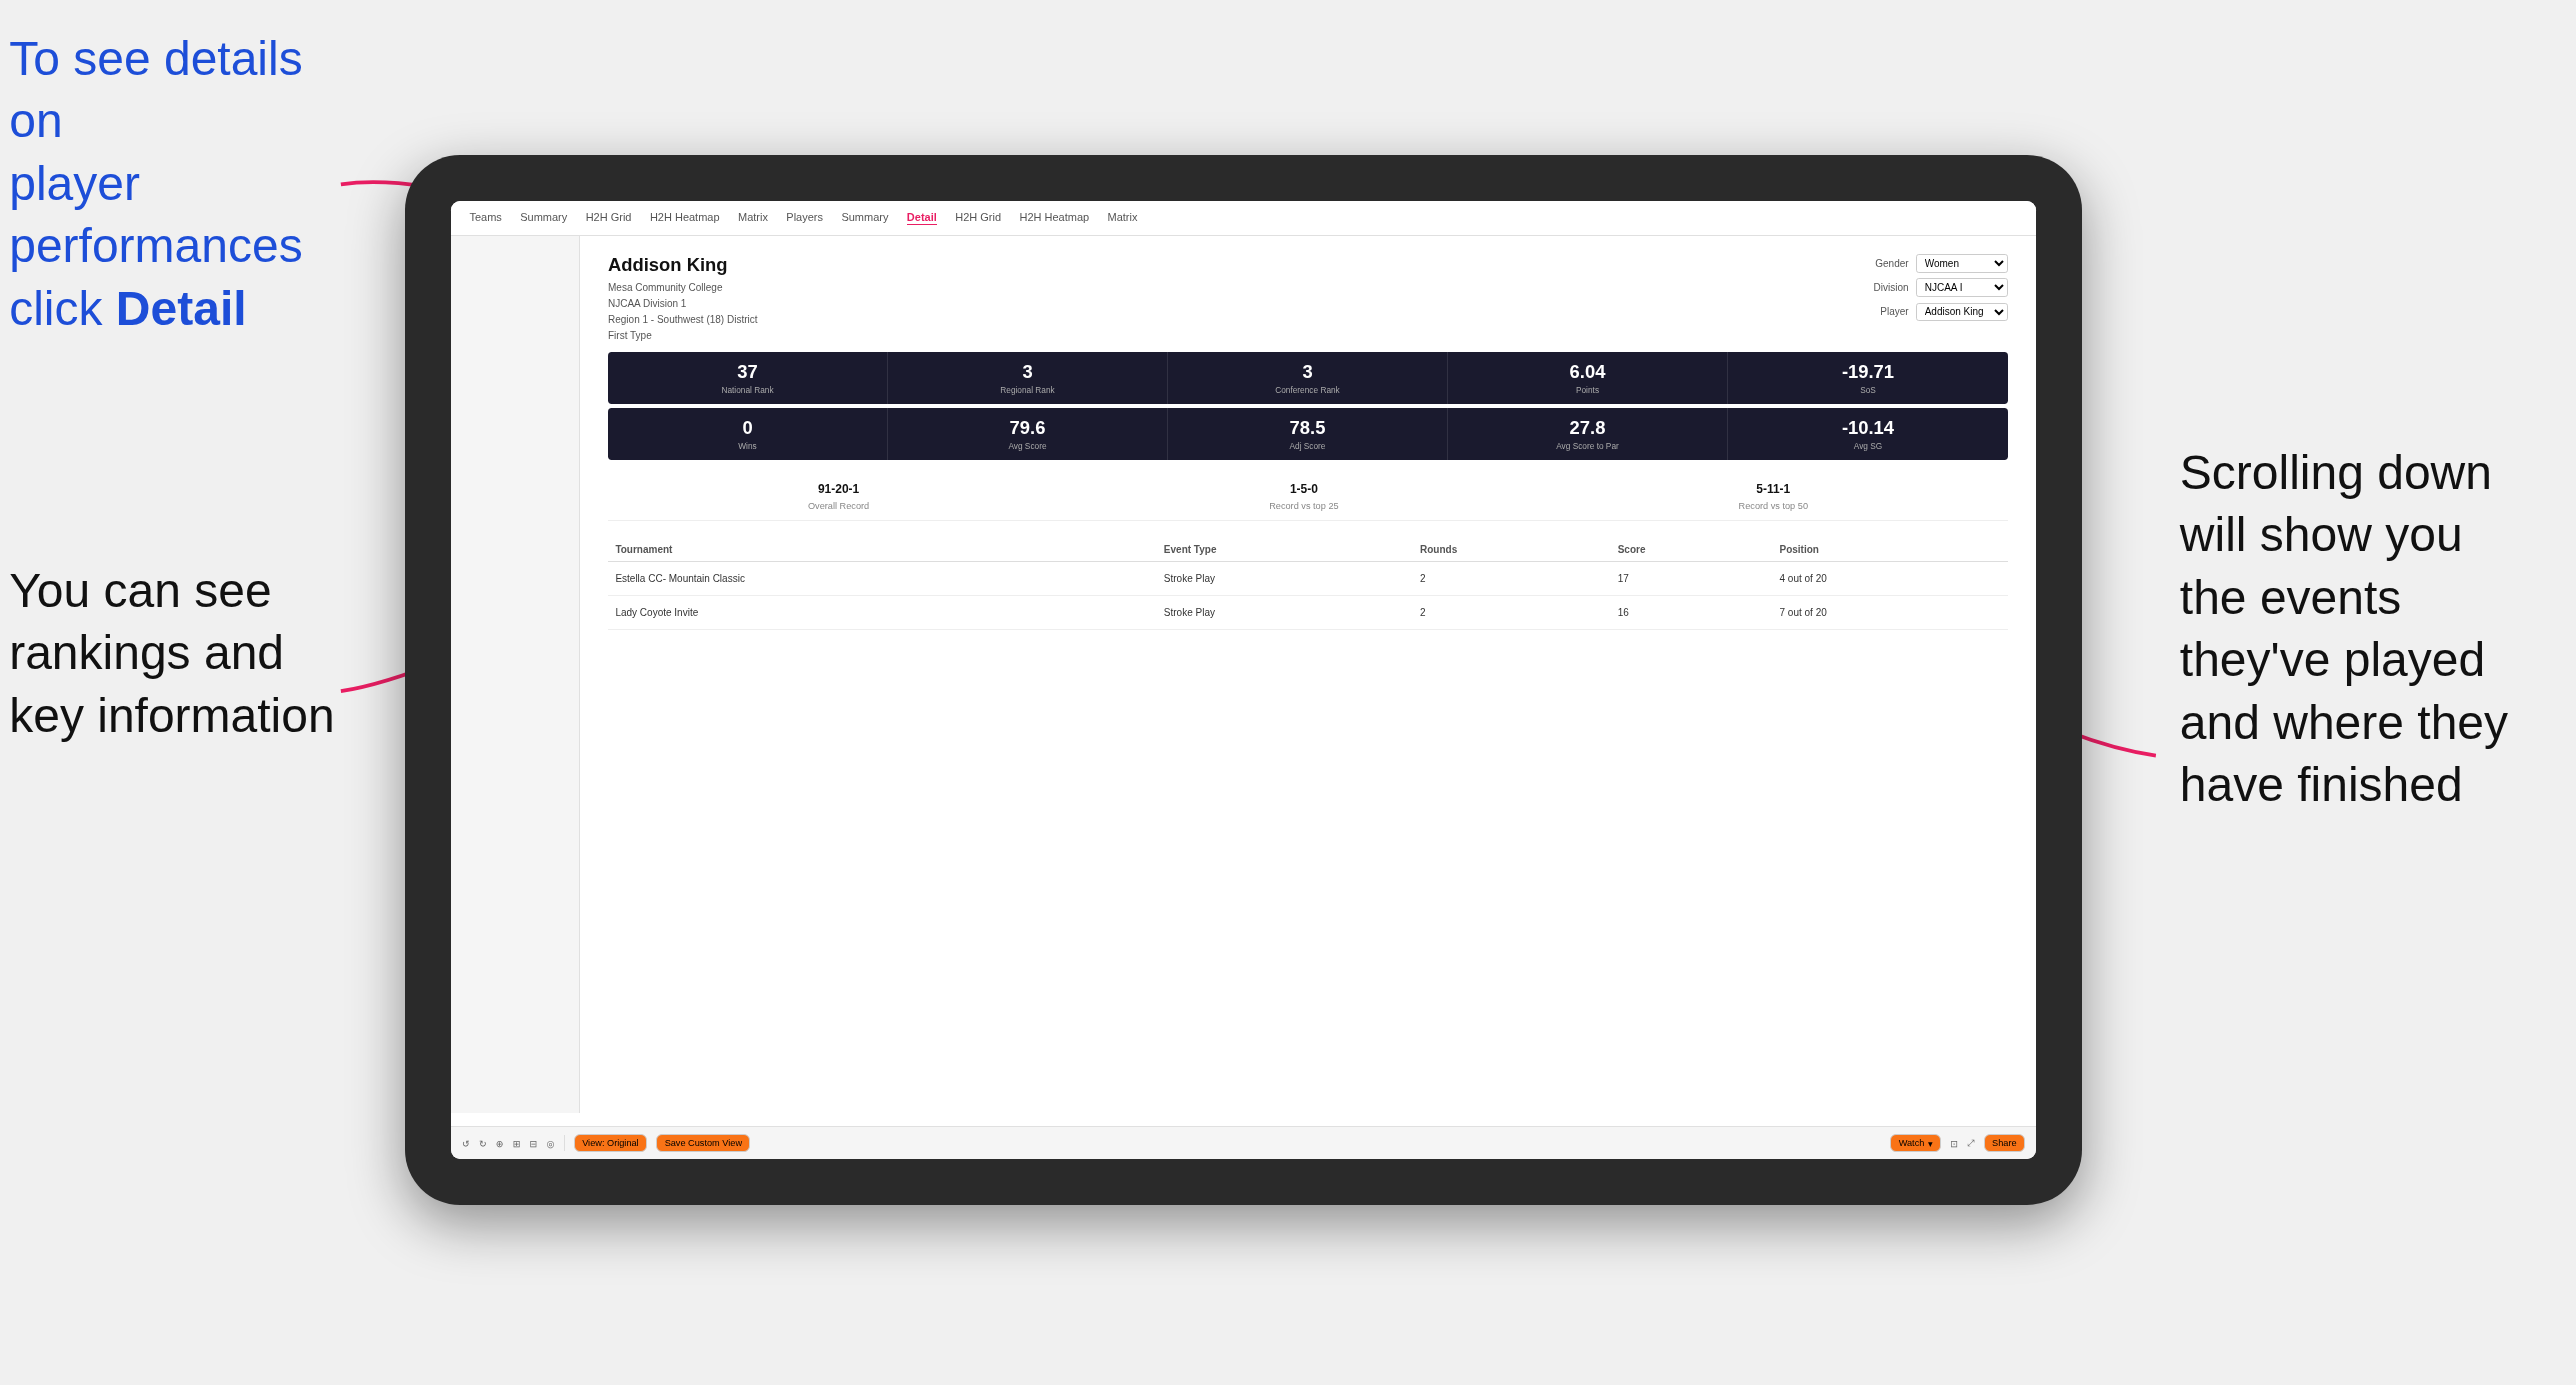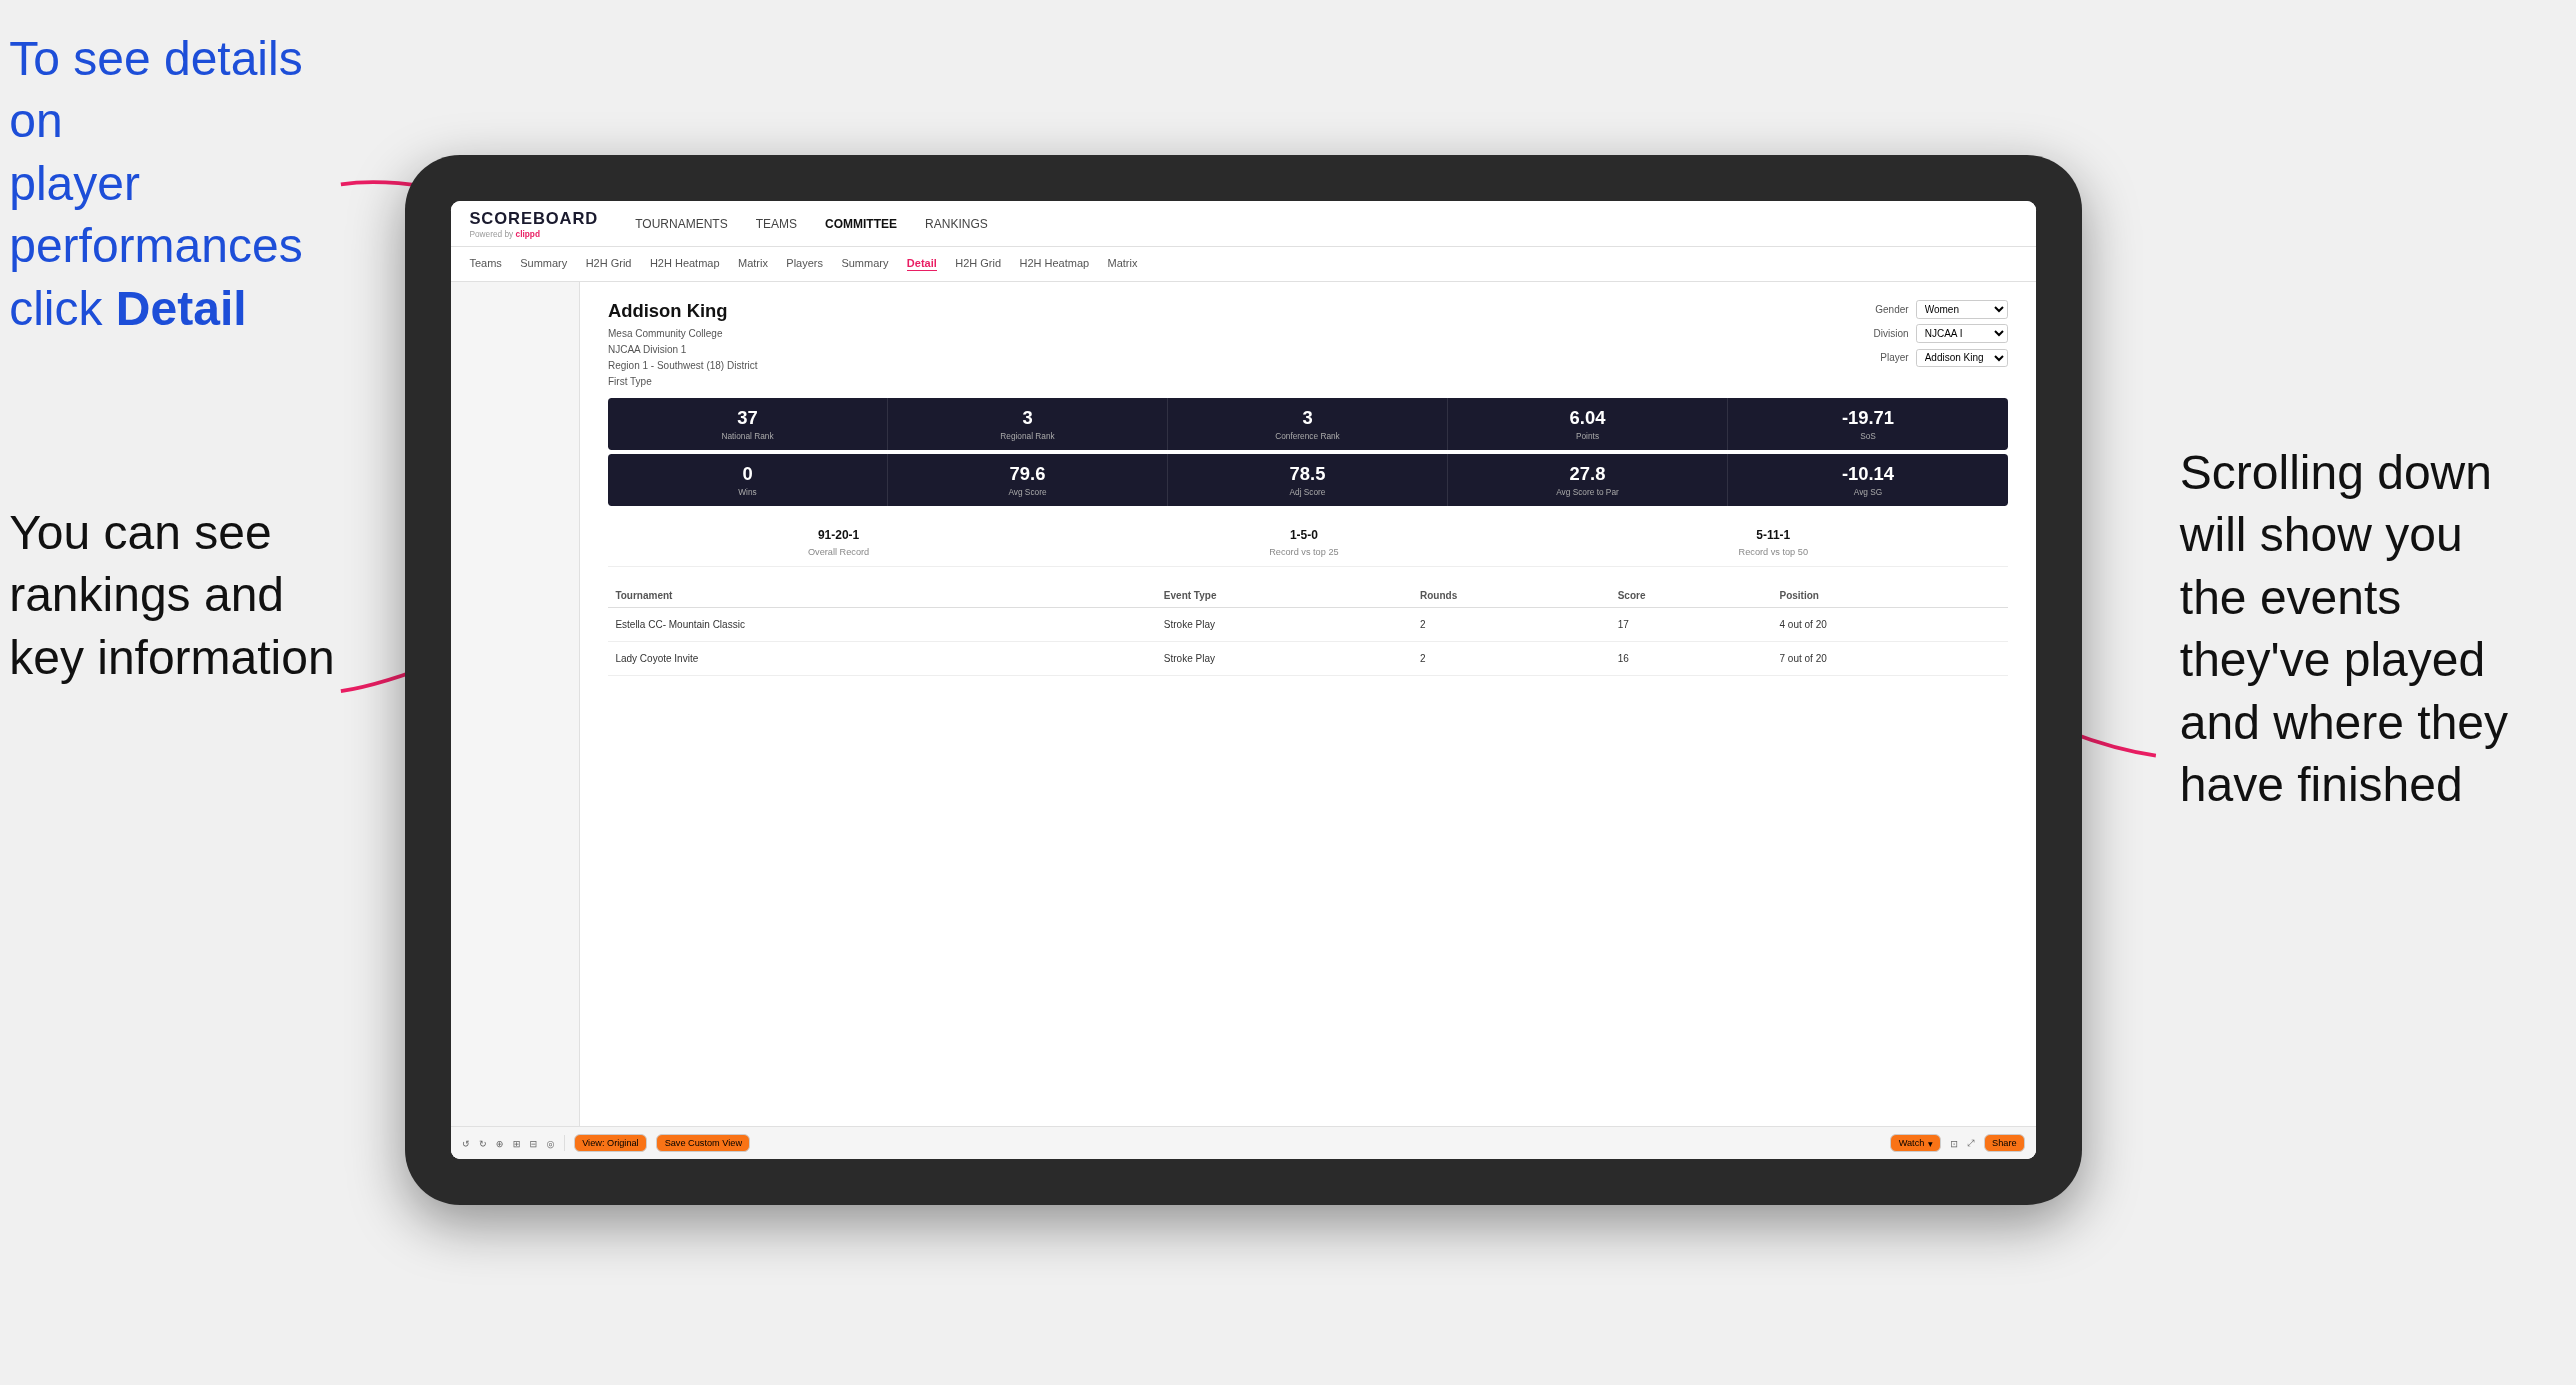--- a/index.html
+++ b/index.html
@@ -30,21 +30,21 @@
       right: 9.2px;
       font-size: 48px;
       line-height: 1.3;
       color: #111;
       width: 387px;
       text-align: left;
     }
 
     .annotation-bottom-left {
       position: absolute;
-      top: 502px;
+      top: 560px;
       left: 9.2px;
       font-size: 48px;
       line-height: 1.3;
       color: #111;
       width: 369px;
     }
 
     
     .arrow-svg {
       position: absolute;
@@ -376,32 +376,20 @@
   <path d="M 370 200 C 500 180, 700 280, 930 350" class="arrow-path"></path>
 
   <path d="M 370 750 C 500 730, 700 600, 860 560" class="arrow-path"></path>
 
   <path d="M 2340 820 C 2200 800, 2100 700, 1960 690" class="arrow-path"></path>
 </svg>
 
 <div class="tablet-frame">
   <div class="tablet-screen">
 
-    <div class="top-nav">
-      <div class="scoreboard-logo">
-        <div class="logo-text">SCOREBOARD</div>
-        <div class="powered-by">Powered by <span>clippd</span></div>
-      </div>
-      <nav class="main-nav">
-        <a href="#">TOURNAMENTS</a>
-        <a href="#">TEAMS</a>
-        <a href="#" class="active">COMMITTEE</a>
-        <a href="#">RANKINGS</a>
-      </nav>
-    </div>
 
     <div class="sub-nav">
       <a href="#">Teams</a>
       <a href="#">Summary</a>
       <a href="#">H2H Grid</a>
       <a href="#">H2H Heatmap</a>
       <a href="#">Matrix</a>
       <a href="#">Players</a>
       <a href="#">Summary</a>
       <a href="#" class="active">Detail</a>

